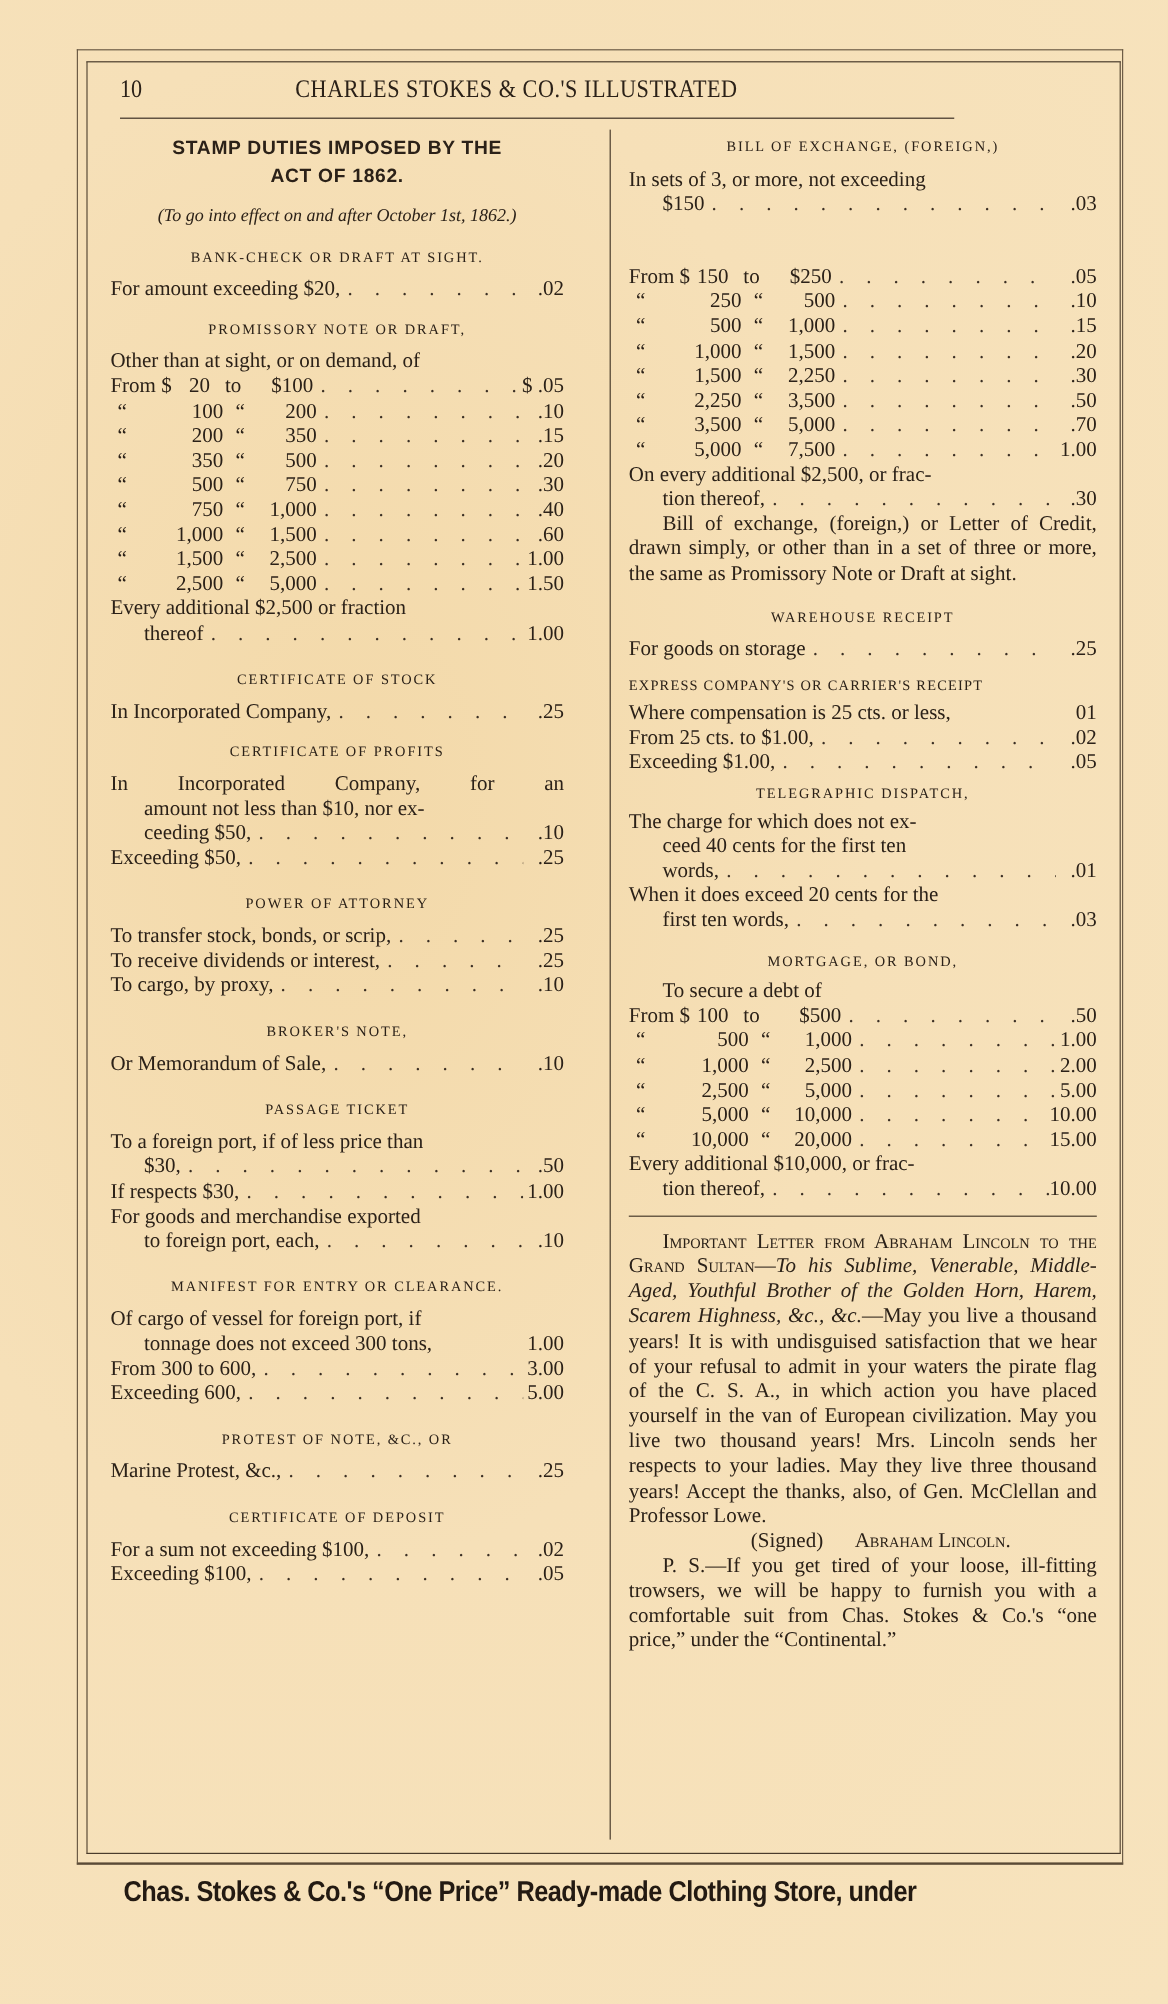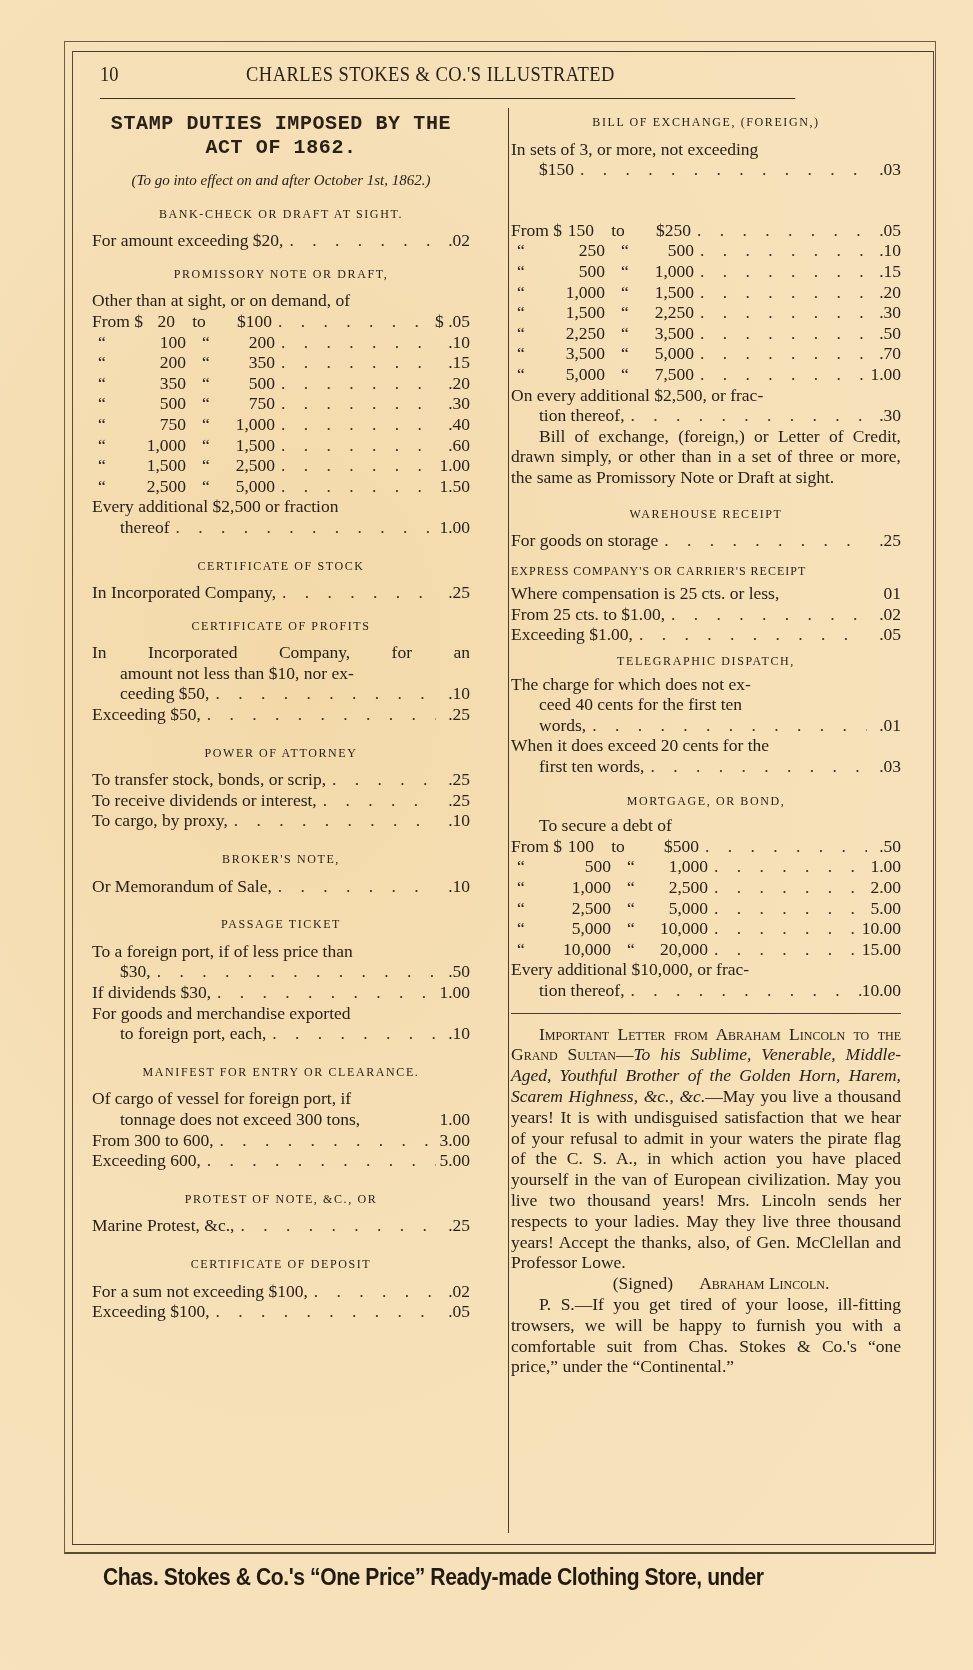--- a/index.html
+++ b/index.html
@@ -23,45 +23,45 @@
     position: absolute; left: 100px; top: 58px; width: 790px; height: 40px;
     border-bottom: 1.5px solid #3d3126;
     font-family: "Liberation Serif", serif; font-size: 21px;
     transform: scaleX(0.88); transform-origin: left;
   }
   .page-num { position: absolute; left: 0; top: 4px; }
   .run-title { position: absolute; left: 166px; top: 4px; letter-spacing: 0.5px; }
 
   .col { position: absolute; top: 112px; font-size: 17.5px; line-height: 20.6px; }
   .col-left { left: 92px; width: 378px; }
-  .col-right { left: 511px; width: 390px; }
+  .col-right { left: 524px; width: 390px; }
   .col-divider {
     position: absolute; left: 508px; top: 108px; width: 1px; height: 1425px;
     background: #4a3c2c;
   }
 
-  .title-main { font-family: Liberation Mono, monospace; font-weight: bold; font-size: 20px; text-align: center; letter-spacing: 0.6px; line-height: 24px; }
+  .title-main { font-family: Liberation Sans, sans-serif; font-weight: bold; font-size: 16px; text-align: center; letter-spacing: 0.6px; line-height: 24px; }
   .note { font-style: italic; font-size: 15px; text-align: center; margin-top: 10px; white-space: nowrap; }
   .sec-head {
     font-size: 12px; letter-spacing: 1.6px; text-align: center;
     margin-top: 13px; margin-bottom: 6px; text-transform: uppercase;
   }
   .row { display: flex; align-items: baseline; white-space: nowrap; }
   .row .lbl { flex: 0 0 auto; }
   .row .dots {
     flex: 1 1 auto; overflow: hidden; letter-spacing: 7px; padding-left: 6px; color: #3b2f24;
   }
   .row .dots::before { content: ". . . . . . . . . . . . . . . . . . . . . . . . . . . . . . . . . . . . . . ."; }
   .row .val { flex: 0 0 auto; text-align: right; min-width: 34px; }
   .indent { padding-left: 28px; align-items: flex-end; }
   .para { text-align: justify; }
   .rng { display: inline-block; }
   .rng .q { display: inline-block; width: 22px; text-align: left; }
   .rng .a { display: inline-block; width: 72px; text-align: right; }
-  .rng .q2 { display: inline-block; width: 18px; text-align: center; padding-left: 11px; }
+  .rng .q2 { display: inline-block; width: 18px; text-align: right; }
   .rng .b { display: inline-block; width: 60px; text-align: right; }
   .rng2 .a { width: 78px; }
   .rng2 .b { width: 68px; }
   .sc { font-variant: small-caps; }
   .rule { border-top: 1px solid #4a3c2c; margin: 12px 0 10px 0; }
   .letter { text-align: justify; line-height: 20.8px; }
   .letter .it { font-style: italic; }
   .signed { text-align: center; padding-left: 30px; }
 
   .footer {
@@ -200,21 +200,21 @@
     </div>
 
   <div class="sec-head" style="margin-top:18px">PASSAGE TICKET</div>
   <div>To a foreign port, if of less price than</div>
   <div class="row indent">
       <span class="lbl">$30,</span>
       <span class="dots"></span>
       <span class="val">.50</span>
     </div>
   <div class="row">
-      <span class="lbl">If dividends $30,</span>
+      <span class="lbl">If respects $30,</span>
       <span class="dots"></span>
       <span class="val">1.00</span>
     </div>
 
   <div>For goods and merchandise exported</div>
   <div class="row indent">
       <span class="lbl">to foreign port, each,</span>
       <span class="dots"></span>
       <span class="val">.10</span>
     </div>

